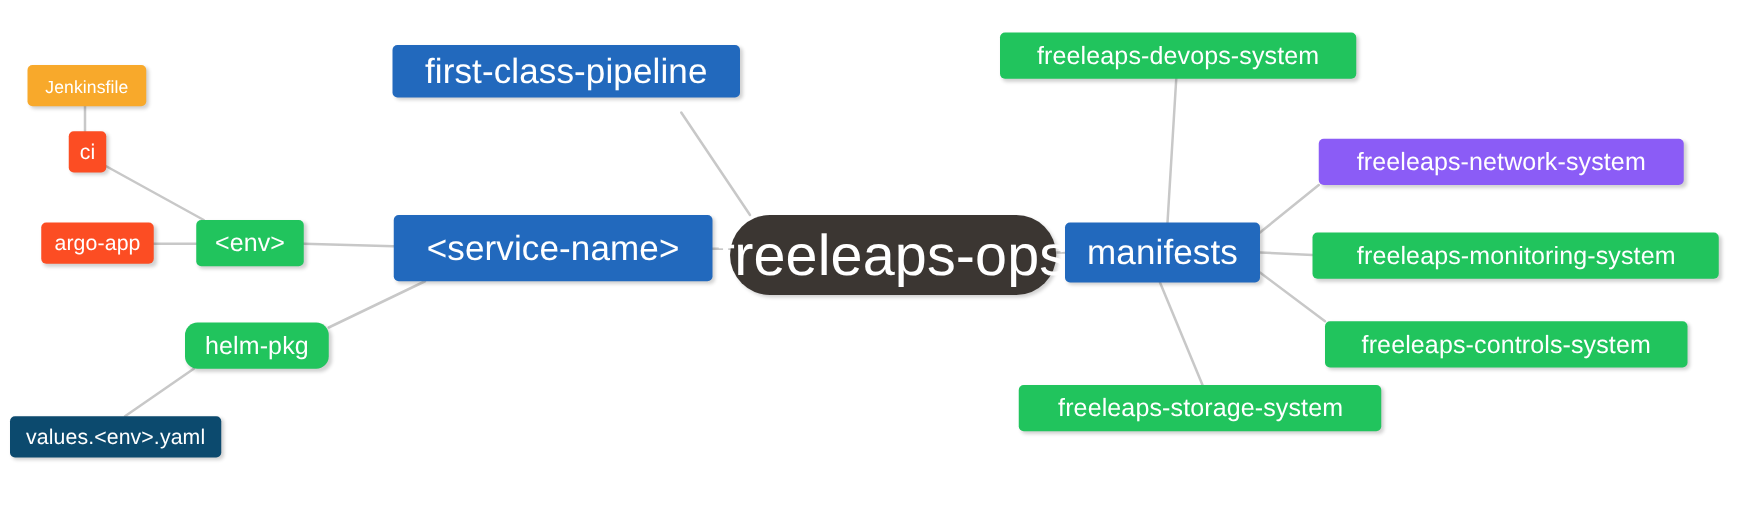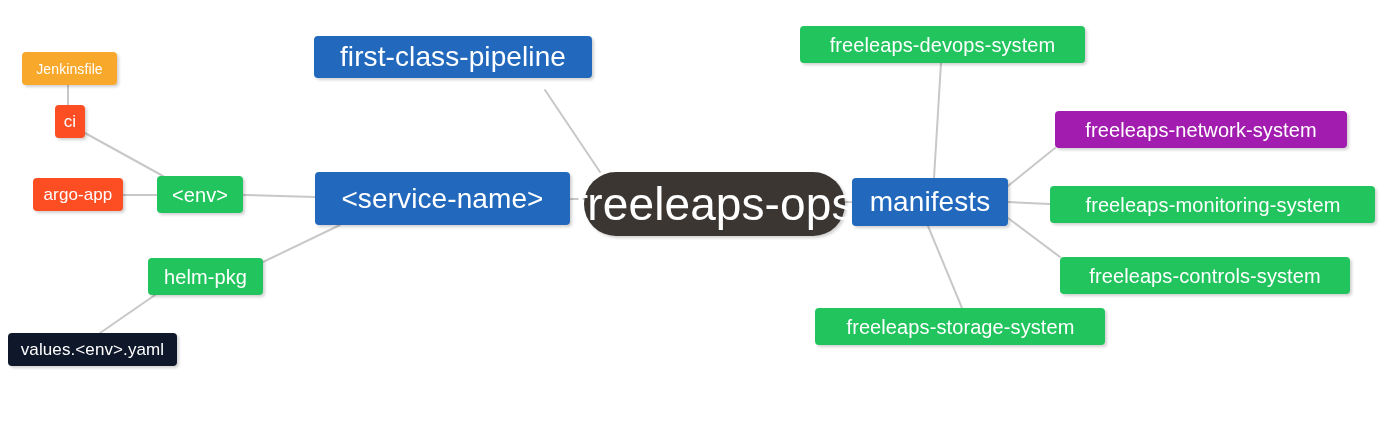--- a/index.html
+++ b/index.html
@@ -72,24 +72,24 @@
       <line x1="1008" y1="202" x2="1050" y2="204" stroke="#c8c8c8" stroke-width="2" stroke-linecap="round"></line>
       <line x1="1008" y1="218" x2="1060" y2="257" stroke="#c8c8c8" stroke-width="2" stroke-linecap="round"></line>
       <line x1="928" y1="226" x2="962" y2="308" stroke="#c8c8c8" stroke-width="2" stroke-linecap="round"></line>
     </svg>
   <div id="node-layer">
       <div class="node tier-root" style="left: 584px; top: 172px; width: 261px; height: 64px; background: rgb(59, 54, 50);">freeleaps-ops</div>
       <div class="node tier-main" style="left: 314px; top: 36px; width: 278px; height: 42px; background: rgb(34, 105, 189);">first-class-pipeline</div>
       <div class="node tier-main" style="left: 315px; top: 172px; width: 255px; height: 53px; background: rgb(34, 105, 189);">&lt;service-name&gt;</div>
       <div class="node tier-main" style="left: 852px; top: 178px; width: 156px; height: 48px; background: rgb(34, 105, 189);">manifests</div>
       <div class="node tier-branch" style="left: 157px; top: 176px; width: 86px; height: 37px; background: rgb(33, 196, 93);">&lt;env&gt;</div>
-      <div class="node tier-branch" style="left: 148px; top: 258px; width: 115px; height: 37px; background: rgb(33, 196, 93);">helm-pkg</div>
+      <div class="node tier-branch" style="left: 148px; top: 258px; width: 115px; height: 37px; background: rgb(33, 196, 93); border-radius: 10px;">helm-pkg</div>
       <div class="node tier-small" style="left: 55px; top: 105px; width: 30px; height: 33px; background: rgb(252, 77, 35);">ci</div>
       <div class="node tier-tiny" style="left: 22px; top: 25px; width: 95px; height: 33px; background: rgb(248, 169, 43);">Jenkinsfile</div>
       <div class="node tier-small" style="left: 33px; top: 178px; width: 90px; height: 33px; background: rgb(252, 77, 35);">argo-app</div>
-      <div class="node tier-small" style="left: 8px; top: 333px; width: 169px; height: 33px; background: #0f172a;">values.&lt;env&gt;.yaml</div>
+      <div class="node tier-small" style="left: 8px; top: 333px; width: 169px; height: 33px; background: #0c4a6e;">values.&lt;env&gt;.yaml</div>
       <div class="node tier-leaf" style="left: 800px; top: 26px; width: 285px; height: 37px; background: rgb(33, 196, 93);">freeleaps-devops-system</div>
-      <div class="node tier-leaf" style="left: 1055px; top: 111px; width: 292px; height: 37px; background: #a21caf;">freeleaps-network-system</div>
+      <div class="node tier-leaf" style="left: 1055px; top: 111px; width: 292px; height: 37px; background: #8b5cf6;">freeleaps-network-system</div>
       <div class="node tier-leaf" style="left: 1050px; top: 186px; width: 325px; height: 37px; background: rgb(33, 196, 93); padding-left: 11px;">freeleaps-monitoring-system</div>
       <div class="node tier-leaf" style="left: 1060px; top: 257px; width: 290px; height: 37px; background: rgb(33, 196, 93);">freeleaps-controls-system</div>
       <div class="node tier-leaf" style="left: 815px; top: 308px; width: 290px; height: 37px; background: rgb(33, 196, 93); padding-left: 11px;">freeleaps-storage-system</div>
     </div>
 </div>
 
 </body></html>

